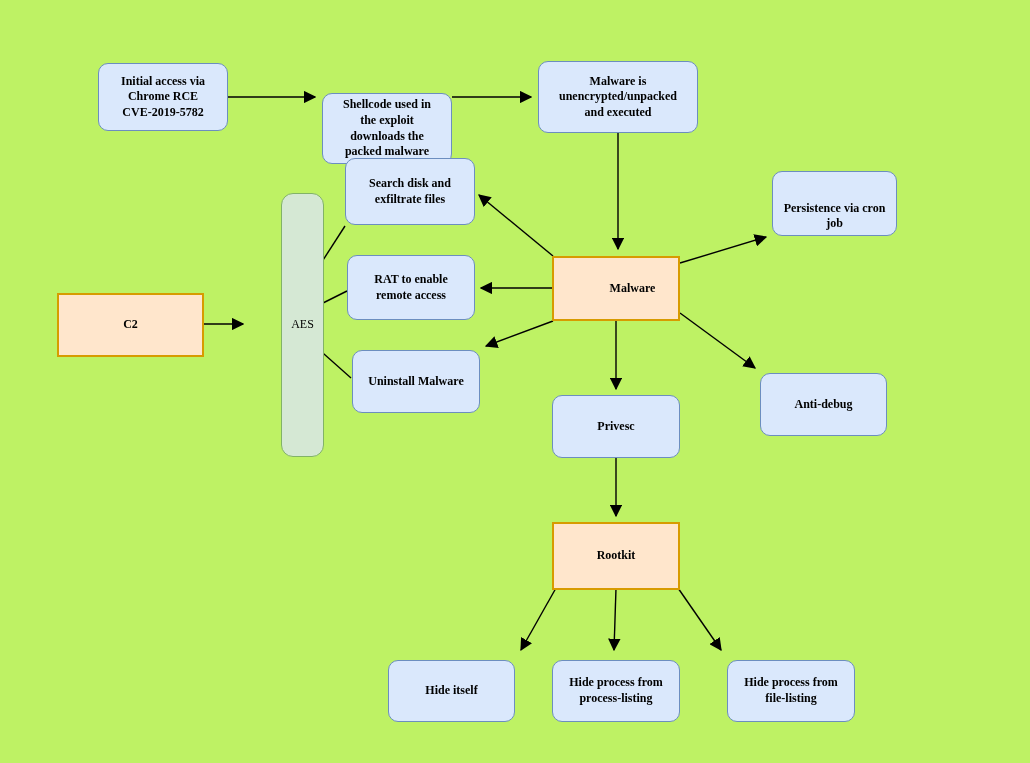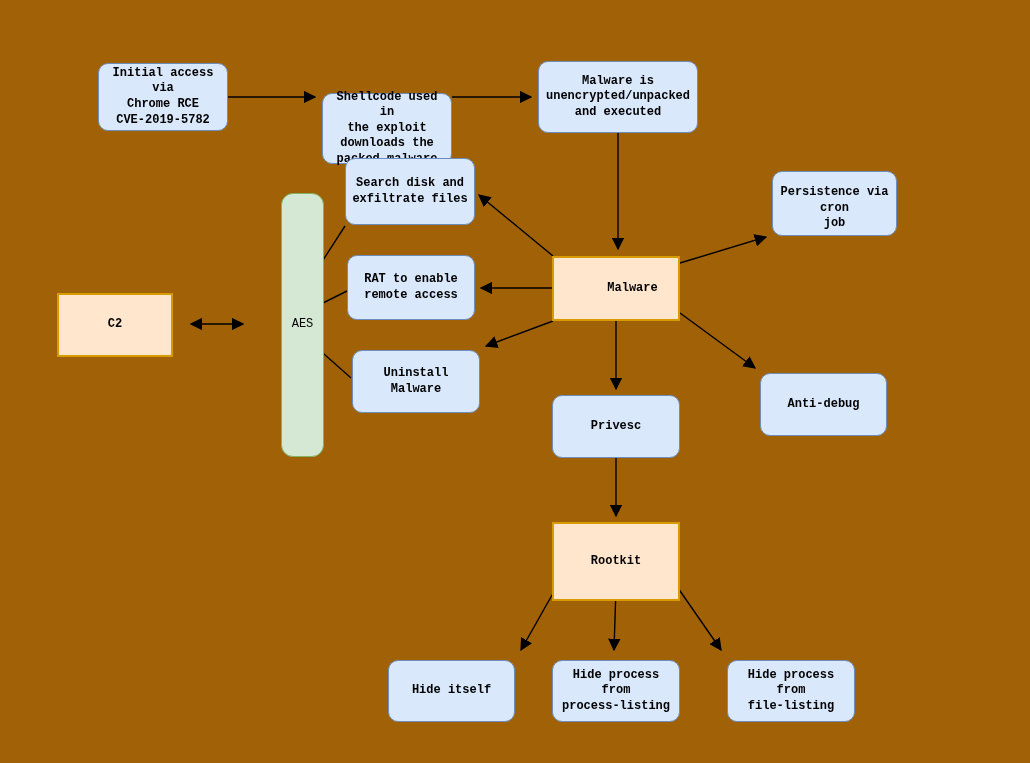--- a/index.html
+++ b/index.html
@@ -1,21 +1,21 @@
 <!DOCTYPE html>
 <html><head>
 <meta charset="utf-8">
 <style>
   html, body { margin: 0; padding: 0; background: #ffffff; }
   .canvas {
     position: relative;
     width: 1030px;
     height: 763px;
-    background: #a16207;
-    font-family: Liberation Mono, monospace;
+    background: #bef264;
+    font-family: Liberation Serif, serif;
     overflow: hidden;
   }
   .edges {
     position: absolute;
     left: 0; top: 0;
     width: 1030px; height: 763px;
   }
   .node {
     position: absolute;
     display: flex;
@@ -50,25 +50,25 @@
   .n-initial     { left: 98px;  top: 63px;  width: 130px; height: 68px; }
   .n-shellcode   { left: 322px; top: 61px;  width: 130px; height: 71px; margin-top: 32px; }
   .n-unpacked    { left: 538px; top: 61px;  width: 160px; height: 72px; }
   .n-search      { left: 345px; top: 158px; width: 130px; height: 67px; }
   .n-rat         { left: 347px; top: 255px; width: 128px; height: 65px; }
   .n-uninstall   { left: 352px; top: 350px; width: 128px; height: 63px; }
   .n-malware     { left: 552px; top: 256px; width: 128px; height: 65px; padding-left: 36px; }
   .n-persist     { left: 772px; top: 171px; width: 125px; height: 65px; align-items: flex-end; }
   .n-antidebug   { left: 760px; top: 373px; width: 127px; height: 63px; }
   .n-privesc     { left: 552px; top: 395px; width: 128px; height: 63px; }
-  .n-rootkit     { left: 552px; top: 522px; width: 128px; height: 79px; }
+  .n-rootkit     { left: 552px; top: 522px; width: 128px; height: 68px; }
   .n-hideitself  { left: 388px; top: 660px; width: 127px; height: 62px; }
   .n-hideproc    { left: 552px; top: 660px; width: 128px; height: 62px; }
   .n-hidefile    { left: 727px; top: 660px; width: 128px; height: 62px; }
-  .n-c2          { left: 57px;  top: 293px; width: 116px; height: 64px; }
+  .n-c2          { left: 57px;  top: 293px; width: 147px; height: 64px; }
   .n-aes         { left: 249px; top: 193px; width: 43px;  height: 264px; margin-left: 32px; }
 </style>
 </head>
 <body>
 
 <div class="canvas">
 
   <svg class="edges" viewBox="0 0 1030 763" xmlns="http://www.w3.org/2000/svg">
     <defs>
       <marker id="arr" viewBox="0 0 10 10" refX="9" refY="5" markerWidth="9" markerHeight="9" orient="auto-start-reverse">

